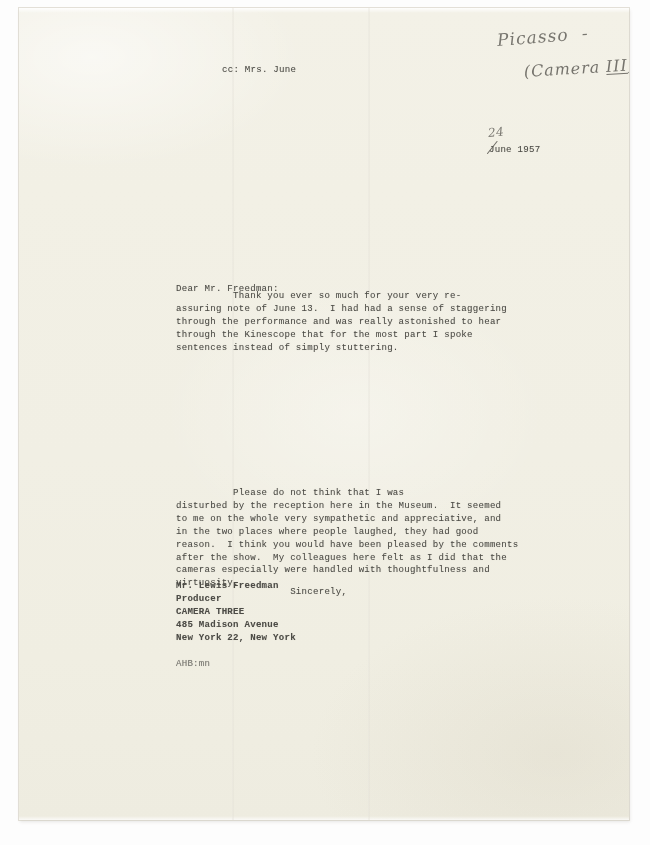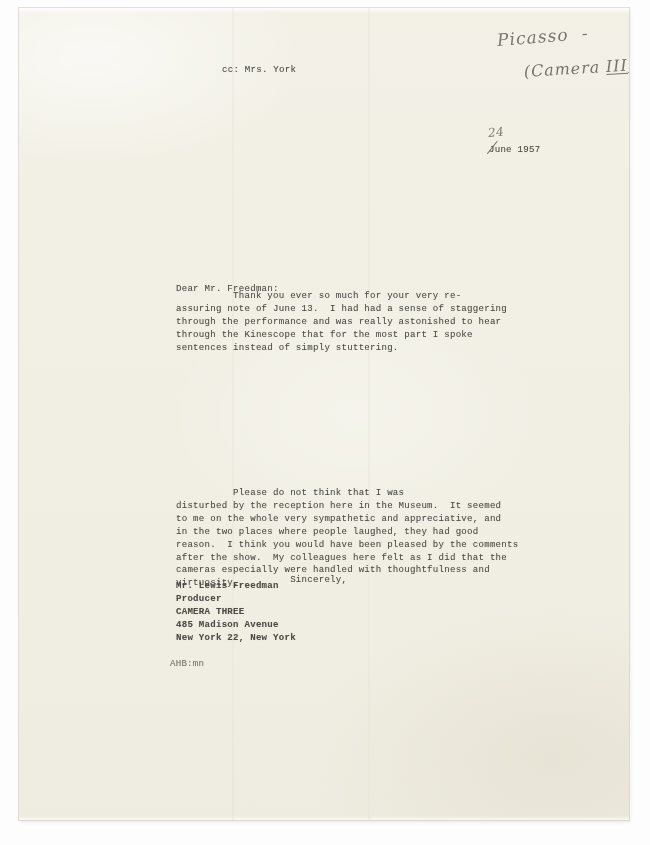--- a/index.html
+++ b/index.html
@@ -106,23 +106,23 @@
   .typed.fainter{ color: #777670; }
 
   
   #cc-line        { left: 203px; top: 56px;  }
   #date-line      { left: 457px; top: 136px; margin-left: 13px; }
 
   #salutation     { left: 157px; top: 261px; margin-top: 14px; }
   #para-1         { left: 157px; top: 282px; }
   #para-2         { left: 157px; top: 359px; }
   #para-3         { left: 157px; top: 436px; margin-top: 43px; }
-  #closing        { left: 157px; top: 566px; }
+  #closing        { left: 157px; top: 578px; }
   #recipient      { left: 157px; top: 572px; font-weight: bold; }
-  #initials       { left: 151px; top: 650px; }
+  #initials       { left: 157px; top: 650px; }
 
   
   .handwriting {
     position: absolute;
     font-family: "DejaVu Serif", "Liberation Serif", serif;
     font-style: italic;
     color: #5e5c56;
     white-space: pre;
     pointer-events: none;
   }
@@ -178,21 +178,21 @@
   <div id="paper">
 
     <div id="paper-top-lip"></div>
     <div id="paper-bottom-lip"></div>
 
     <div class="fold" id="fold-left"></div>
     <div class="fold" id="fold-right"></div>
 
     <div id="typescript">
 
-      <div class="typed" id="cc-line">cc: Mrs. York</div>
+      <div class="typed" id="cc-line">cc: Mrs. June</div>
 
       <div class="typed" id="date-line">June 1957</div>
 
       <div class="typed" id="salutation">Dear Mr. Freedman:</div>
 
       <div class="typed" id="para-1">          Thank you ever so much for your very re-
 assuring note of June 13.  I had had a sense of staggering
 through the performance and was really astonished to hear
 through the Kinescope that for the most part I spoke
 sentences instead of simply stuttering.</div>

